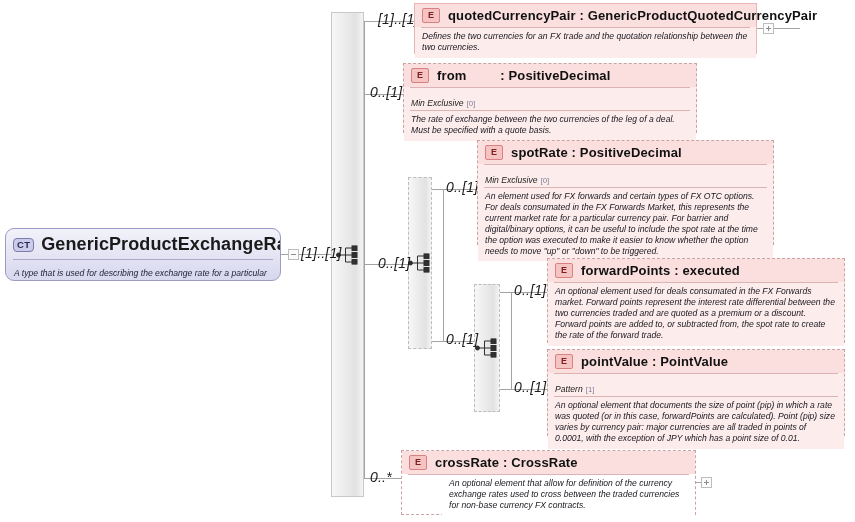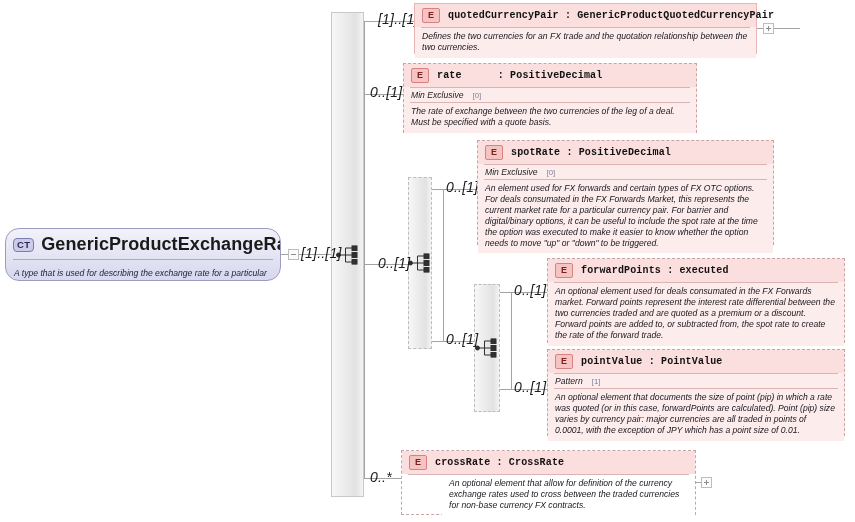--- a/index.html
+++ b/index.html
@@ -13,21 +13,21 @@
   }
   .canvas{position:absolute;left:0;top:0;width:855px;height:522px;}
 
   
   svg.wires{position:absolute;left:0;top:0;width:855px;height:522px;pointer-events:none;}
 
   
   .ct-box{
     position:absolute;
     border:1px solid #9b9bc4;
-    border-radius:14px;
+    border-radius:9px;
     background:linear-gradient(to bottom,#f2f2fa 0%,#e3e3f3 55%,#d8d8ee 100%);
     box-sizing:border-box;
     overflow:hidden;
   }
   .ct-head{
     display:flex;align-items:center;gap:7px;
     padding:5px 8px 4px 7px;
   }
   .ct-badge{
     border:1px solid #7b7bb0;border-radius:4px;
@@ -57,26 +57,26 @@
     padding:4px 7px 4px 7px;
     background:#fbdede;
   }
   .el-box.plainbody .el-head{background:#fbdede;}
   .el-badge{
     border:1px solid #d98080;border-radius:2px;
     background:#f6c3c3;
     font-size:9px;font-weight:bold;color:#7a2020;
     padding:0 5px 1px;line-height:12px;
   }
-  .el-name{font-size:10px;font-weight:bold;color:#111;letter-spacing:.15px;white-space:nowrap;font-family:Liberation Mono, monospace;}
+  .el-name{font-size:13px;font-weight:bold;color:#111;letter-spacing:.15px;white-space:nowrap;}
   .el-name .sep{font-weight:bold;}
   .el-rule{height:1px;background:#dcb3b3;margin:0 6px;}
   .facet{
-    display:flex;align-items:flex-end;gap:9px;
-    padding:2px 7px 2px 7px;
+    display:flex;align-items:flex-end;gap:3px;
+    padding:10px 7px 2px 7px;
     background:#fdecec;
   }
   .facet-name{font-size:8.6px;font-style:italic;color:#1d1d1d;}
   .facet-val{font-size:7.8px;color:#7f7f9c;}
   .el-desc{
     font-size:8.6px;font-style:italic;color:#18181f;
     padding:3px 7px 5px 7px;line-height:10.9px;
     background:#fdecec;
   }
   .el-box.plainbody .el-desc{background:#ffffff;margin-left:40px;}
@@ -235,21 +235,21 @@
   </div>
   <div class="expander" style="left:763px;top:23px;">
     <span class="bar h"></span>
     <span class="bar v"></span>
   </div>
 
   <div class="el-box dashed" style="left:403px;top:63px;width:294px;height:70px;">
     <div class="el-head">
       <span class="el-badge">E</span>
       <span class="el-name">
-        <span>rate</span>
+        <span>from</span>
         <span class="sep" style="margin-left:30px;">:</span>
         <span>PositiveDecimal</span>
       </span>
     </div>
     <div class="el-rule"></div>
     <div class="facet">
       <span class="facet-name">Min Exclusive</span>
       <span class="facet-val">[0]</span>
     </div>
     <div class="el-rule"></div>

